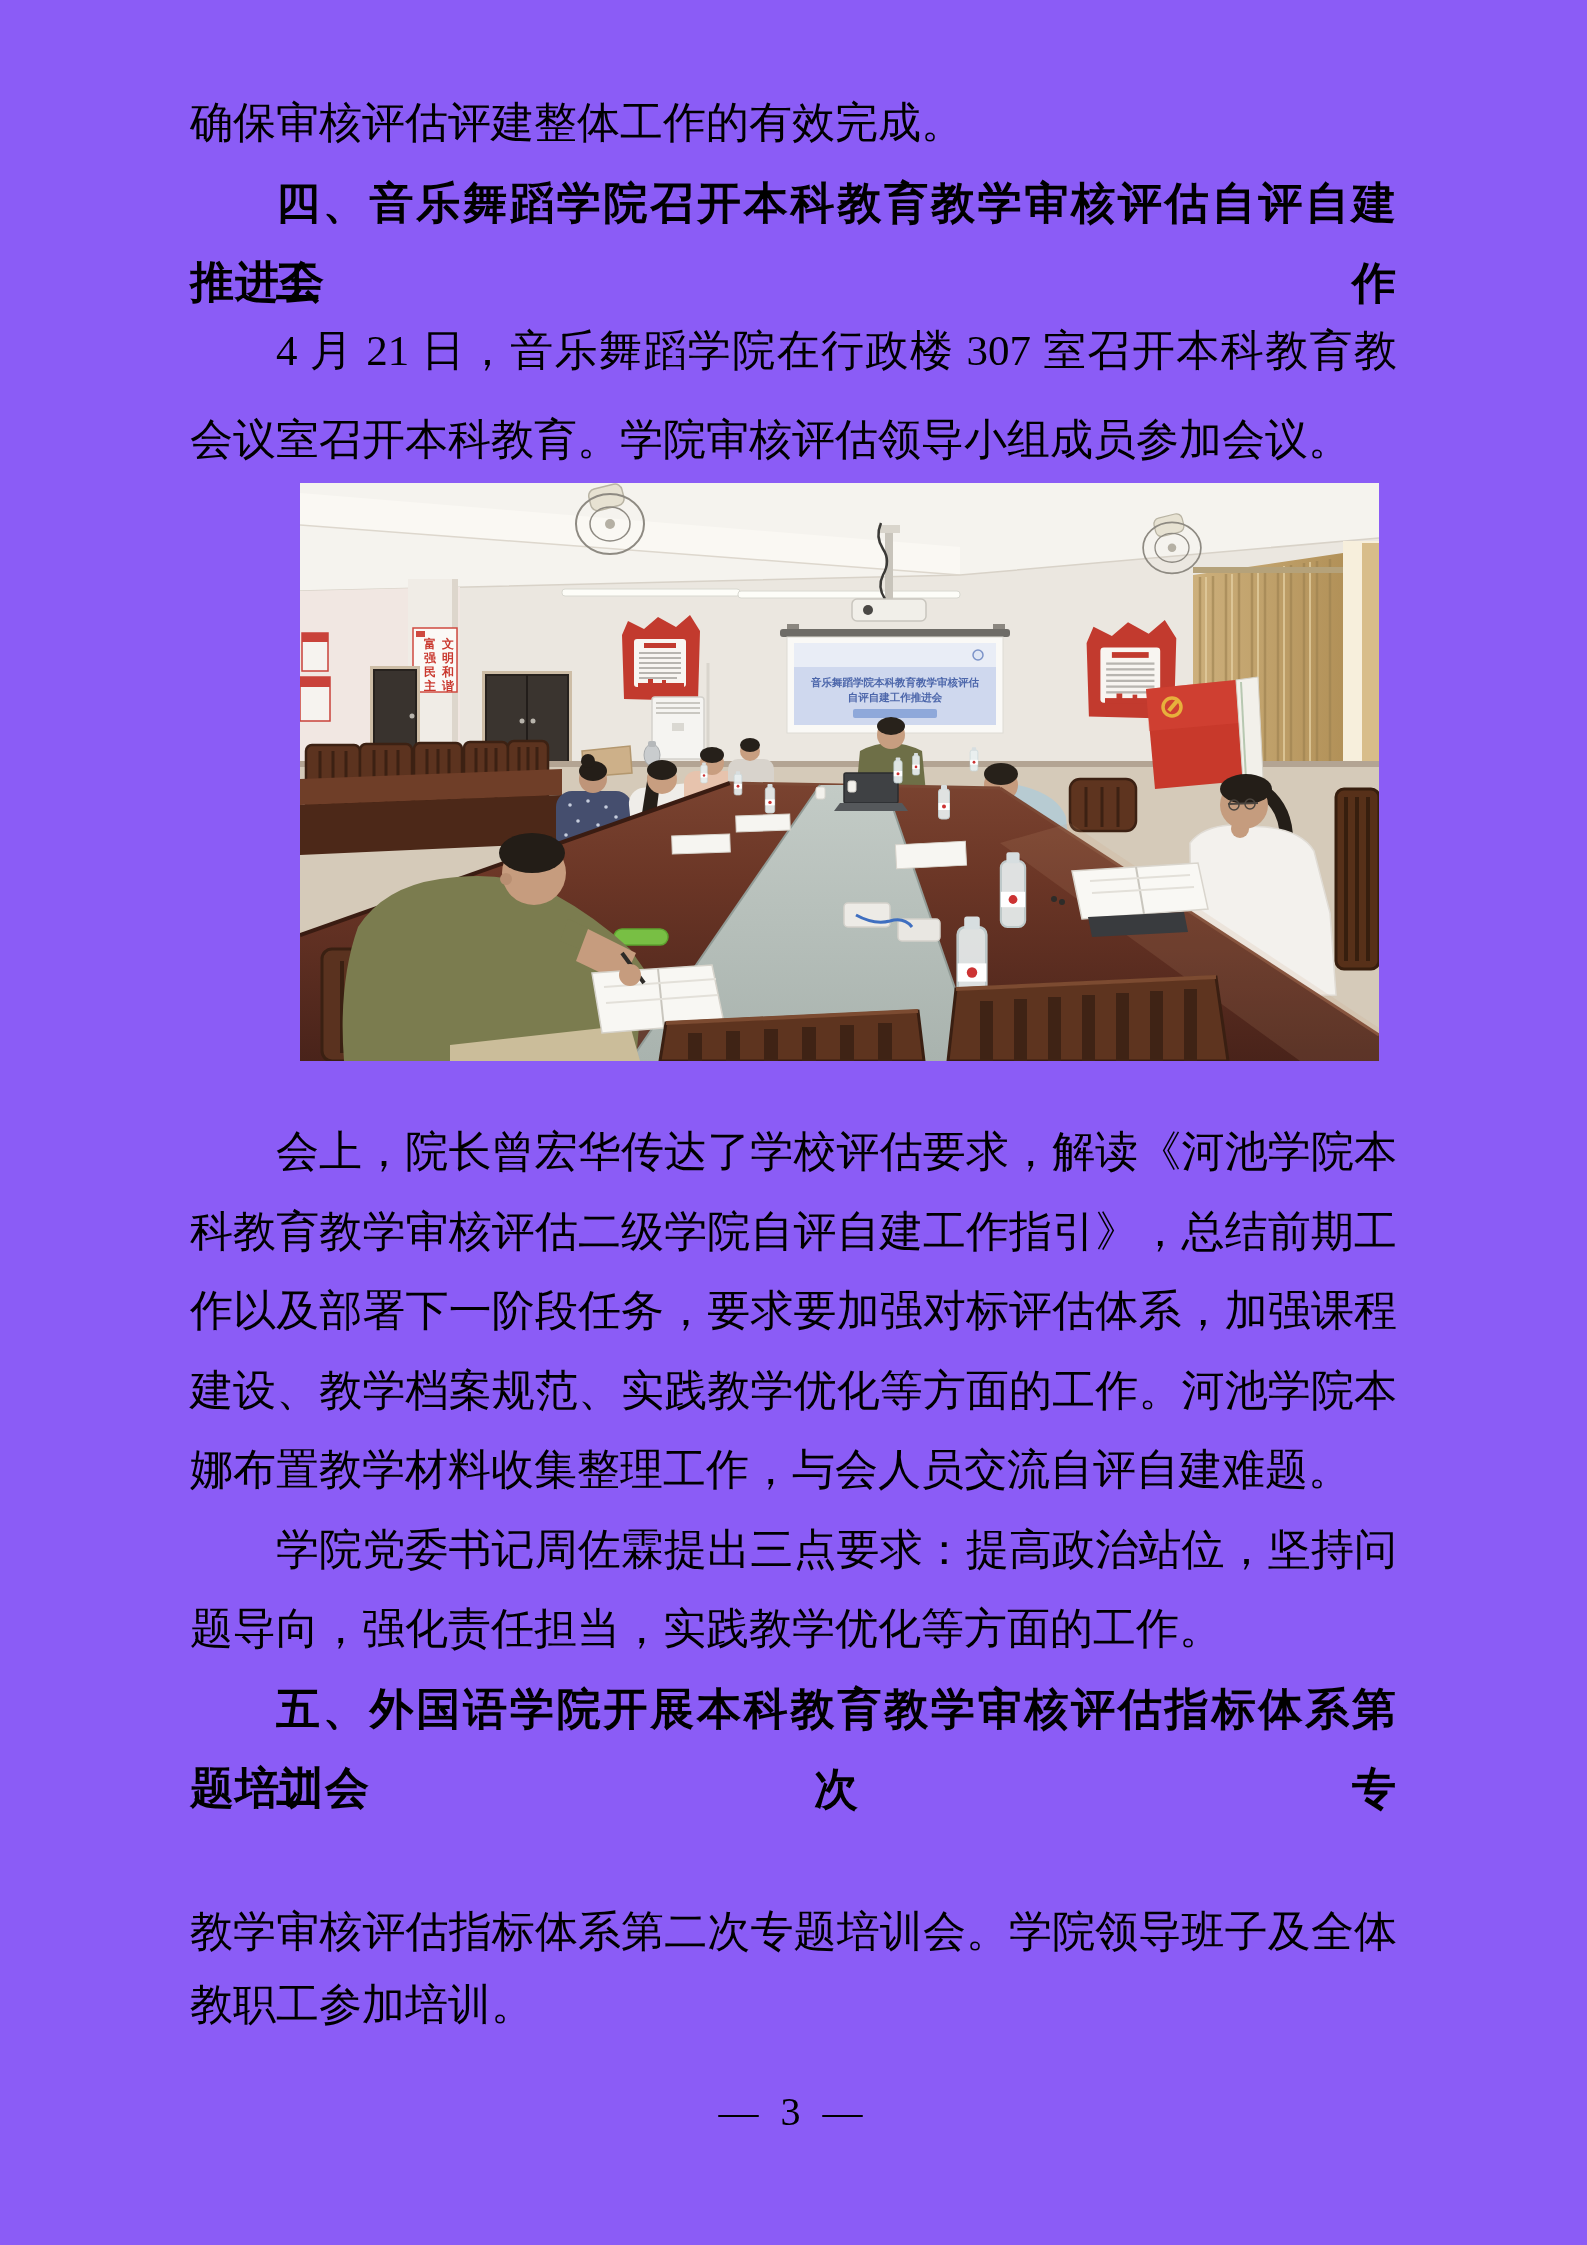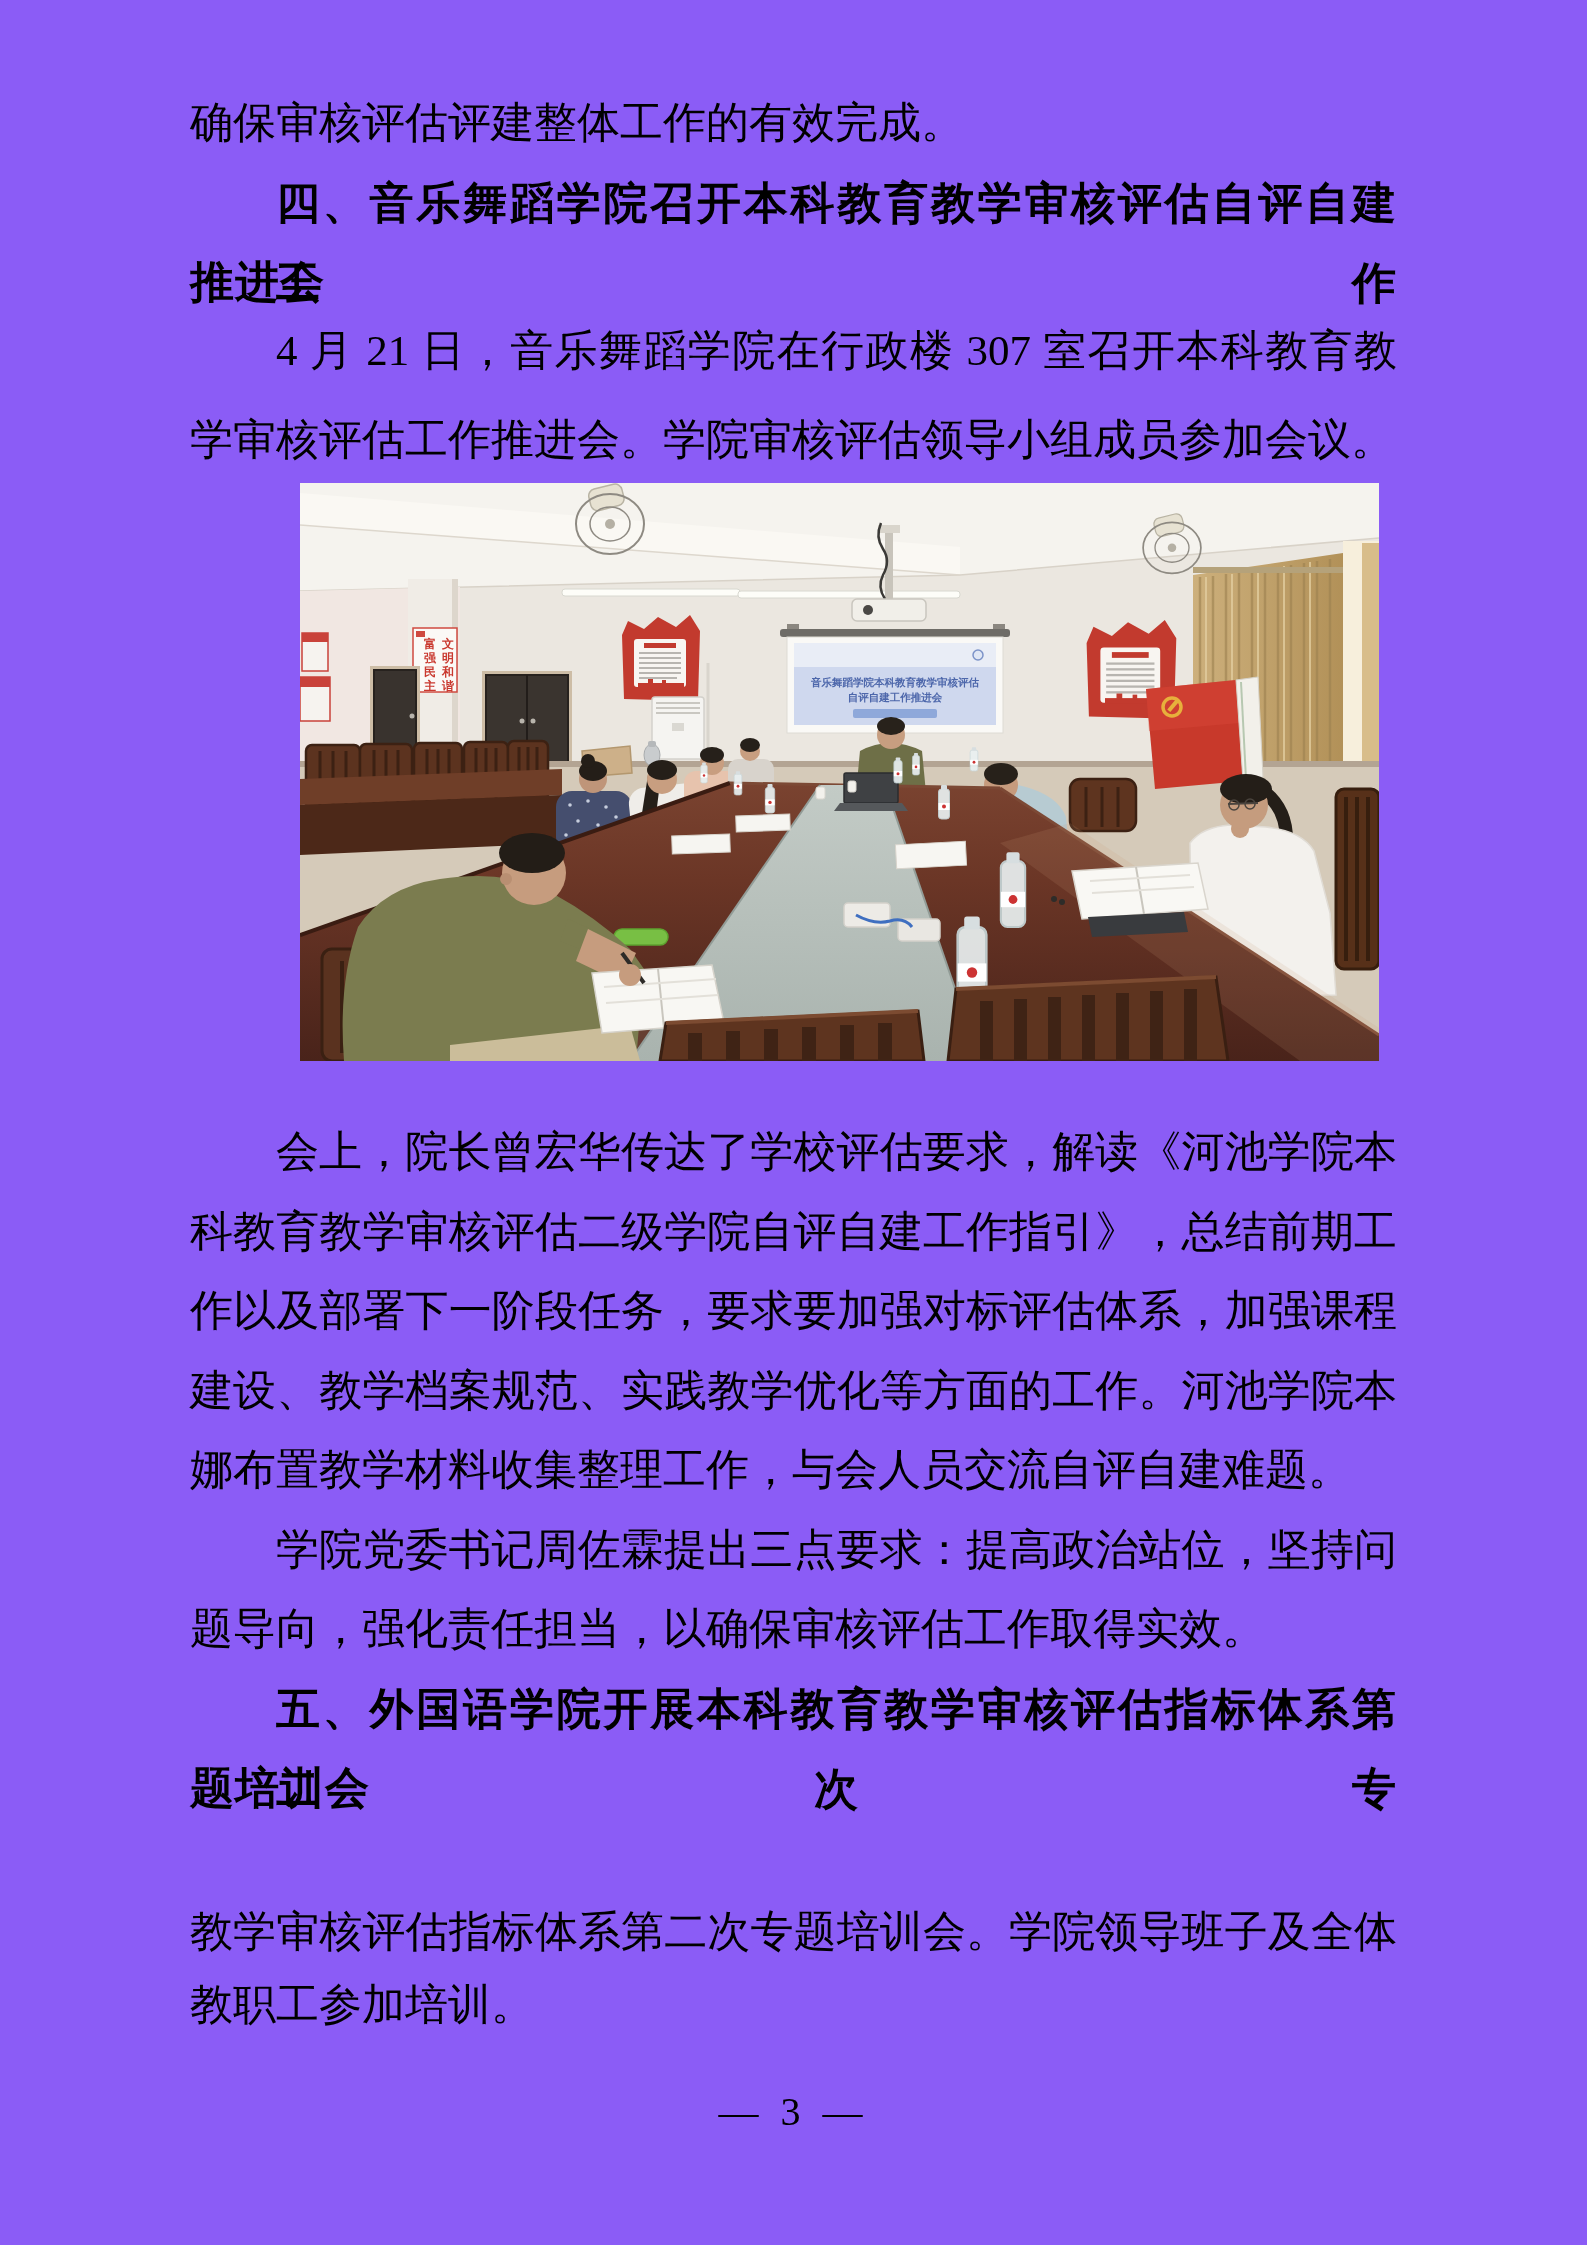--- a/index.html
+++ b/index.html
@@ -28,21 +28,21 @@
 </style>
 </head>
 <body>
 
 <div class="page">
 
   <div class="line" style="top:83px">确保审核评估评建整体工作的有效完成。</div>
   <div class="line heading ind fill" style="top:163px">四、音乐舞蹈学院召开本科教育教学审核评估自评自建工作</div>
   <div class="line heading" style="top:242px">推进会</div>
   <div class="line ind fill" style="top:311px">4 月 21 日，音乐舞蹈学院在行政楼 307 室召开本科教育教</div>
-  <div class="line" style="top:400px">学审核评估工作推进会。学院审核评估领导小组成员参加会议。</div>
+  <div class="line" style="top:400px">会议室召开本科教育。学院审核评估领导小组成员参加会议。</div>
 
   <div class="photo">
   <svg viewBox="0 0 1079 578" preserveAspectRatio="none">
     <defs>
       <linearGradient id="tableGrad" x1="0" y1="0" x2="0" y2="1">
         <stop offset="0" stop-color="#7a4330"></stop>
             <stop offset="0.35" stop-color="#6b3626"></stop>
             <stop offset="1" stop-color="#49231a"></stop>
       </linearGradient>
       <linearGradient id="runnerGrad" x1="0" y1="0" x2="0" y2="1">
@@ -421,20 +421,20 @@
     </g>
   </svg>
   </div>
 
   <div class="line ind fill" style="top:1112px">会上，院长曾宏华传达了学校评估要求，解读《河池学院本</div>
   <div class="line fill" style="top:1271px">作以及部署下一阶段任务，要求要加强对标评估体系，加强课程</div>
   <div class="line fill" style="top:1192px">科教育教学审核评估二级学院自评自建工作指引》，总结前期工</div>
   <div class="line fill" style="top:1351px">建设、教学档案规范、实践教学优化等方面的工作。河池学院本</div>
   <div class="line" style="top:1430px">娜布置教学材料收集整理工作，与会人员交流自评自建难题。</div>
   <div class="line ind fill" style="top:1510px">学院党委书记周佐霖提出三点要求：提高政治站位，坚持问</div>
-  <div class="line" style="top:1589px">题导向，强化责任担当，以确保审核评估工作取得实效。</div>
+  <div class="line" style="top:1589px">题导向，强化责任担当，实践教学优化等方面的工作。</div>
   <div class="line heading ind fill" style="top:1669px">五、外国语学院开展本科教育教学审核评估指标体系第二次专</div>
   <div class="line heading" style="top:1748px">题培训会</div>
   <div class="line fill" style="top:1892px">教学审核评估指标体系第二次专题培训会。学院领导班子及全体</div>
   <div class="line" style="top:1965px">教职工参加培训。</div>
 
   <div class="pageno">— 3 —</div>
 </div>
 
 </body></html>

